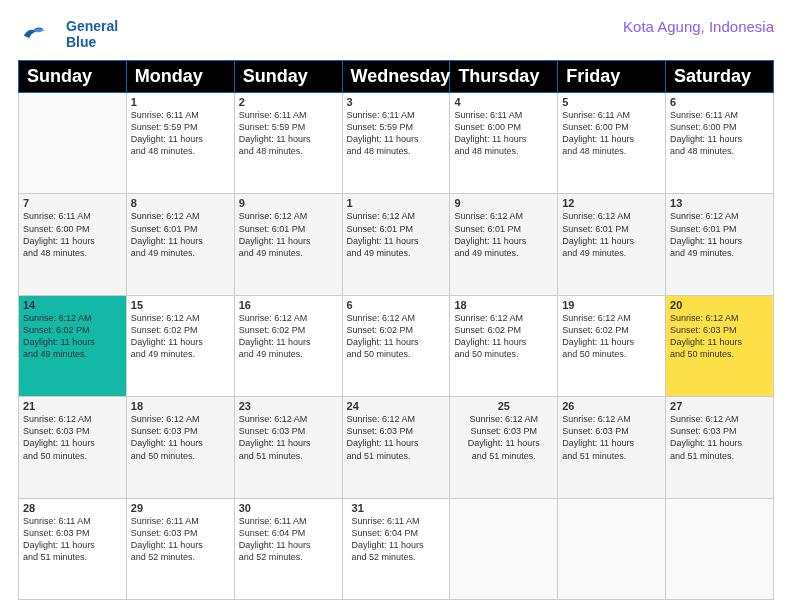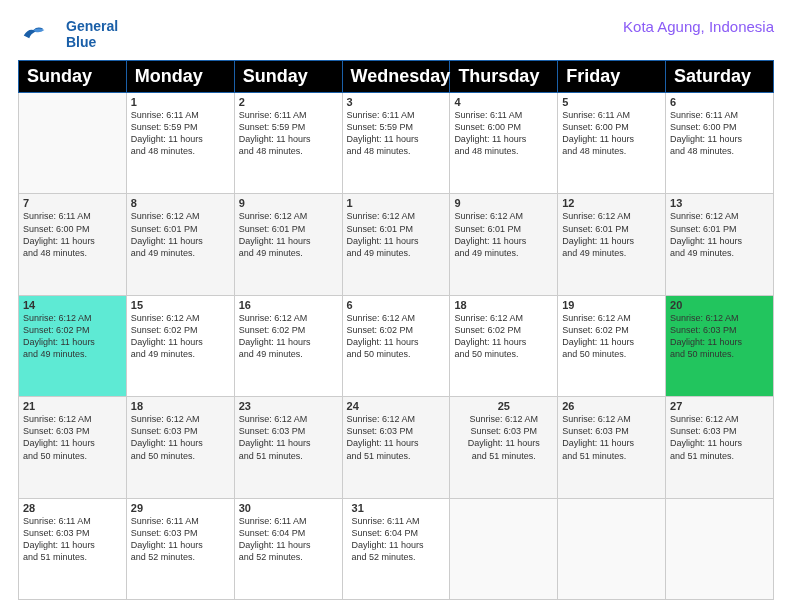--- a/index.html
+++ b/index.html
@@ -214,21 +214,21 @@
           </td>
           <td style="background: rgb(245, 245, 245);">
             <span class="day-num">13</span>
             <div class="day-info" style="white-space: pre-line;">Sunrise: 6:12 AM
 Sunset: 6:01 PM
 Daylight: 11 hours
 and 49 minutes.</div>
           </td>
         </tr>
         <tr>
-          <td style="background: #5eead4;">
+          <td style="background: #14b8a6;">
             <span class="day-num">14</span>
             <div class="day-info" style="white-space: pre-line;">Sunrise: 6:12 AM
 Sunset: 6:02 PM
 Daylight: 11 hours
 and 49 minutes.</div>
           </td>
           <td style="background: rgb(255, 255, 255);">
             <span class="day-num">15</span>
             <div class="day-info" style="white-space: pre-line;">Sunrise: 6:12 AM
 Sunset: 6:02 PM
@@ -256,21 +256,21 @@
 Daylight: 11 hours
 and 50 minutes.</div>
           </td>
           <td style="background: rgb(255, 255, 255);">
             <span class="day-num">19</span>
             <div class="day-info" style="white-space: pre-line;">Sunrise: 6:12 AM
 Sunset: 6:02 PM
 Daylight: 11 hours
 and 50 minutes.</div>
           </td>
-          <td style="background: #22c55e;">
+          <td style="background: #fde047;">
             <span class="day-num">20</span>
             <div class="day-info" style="white-space: pre-line;">Sunrise: 6:12 AM
 Sunset: 6:03 PM
 Daylight: 11 hours
 and 50 minutes.</div>
           </td>
         </tr>
         <tr>
           <td style="background: rgb(245, 245, 245);">
             <span class="day-num">21</span>

